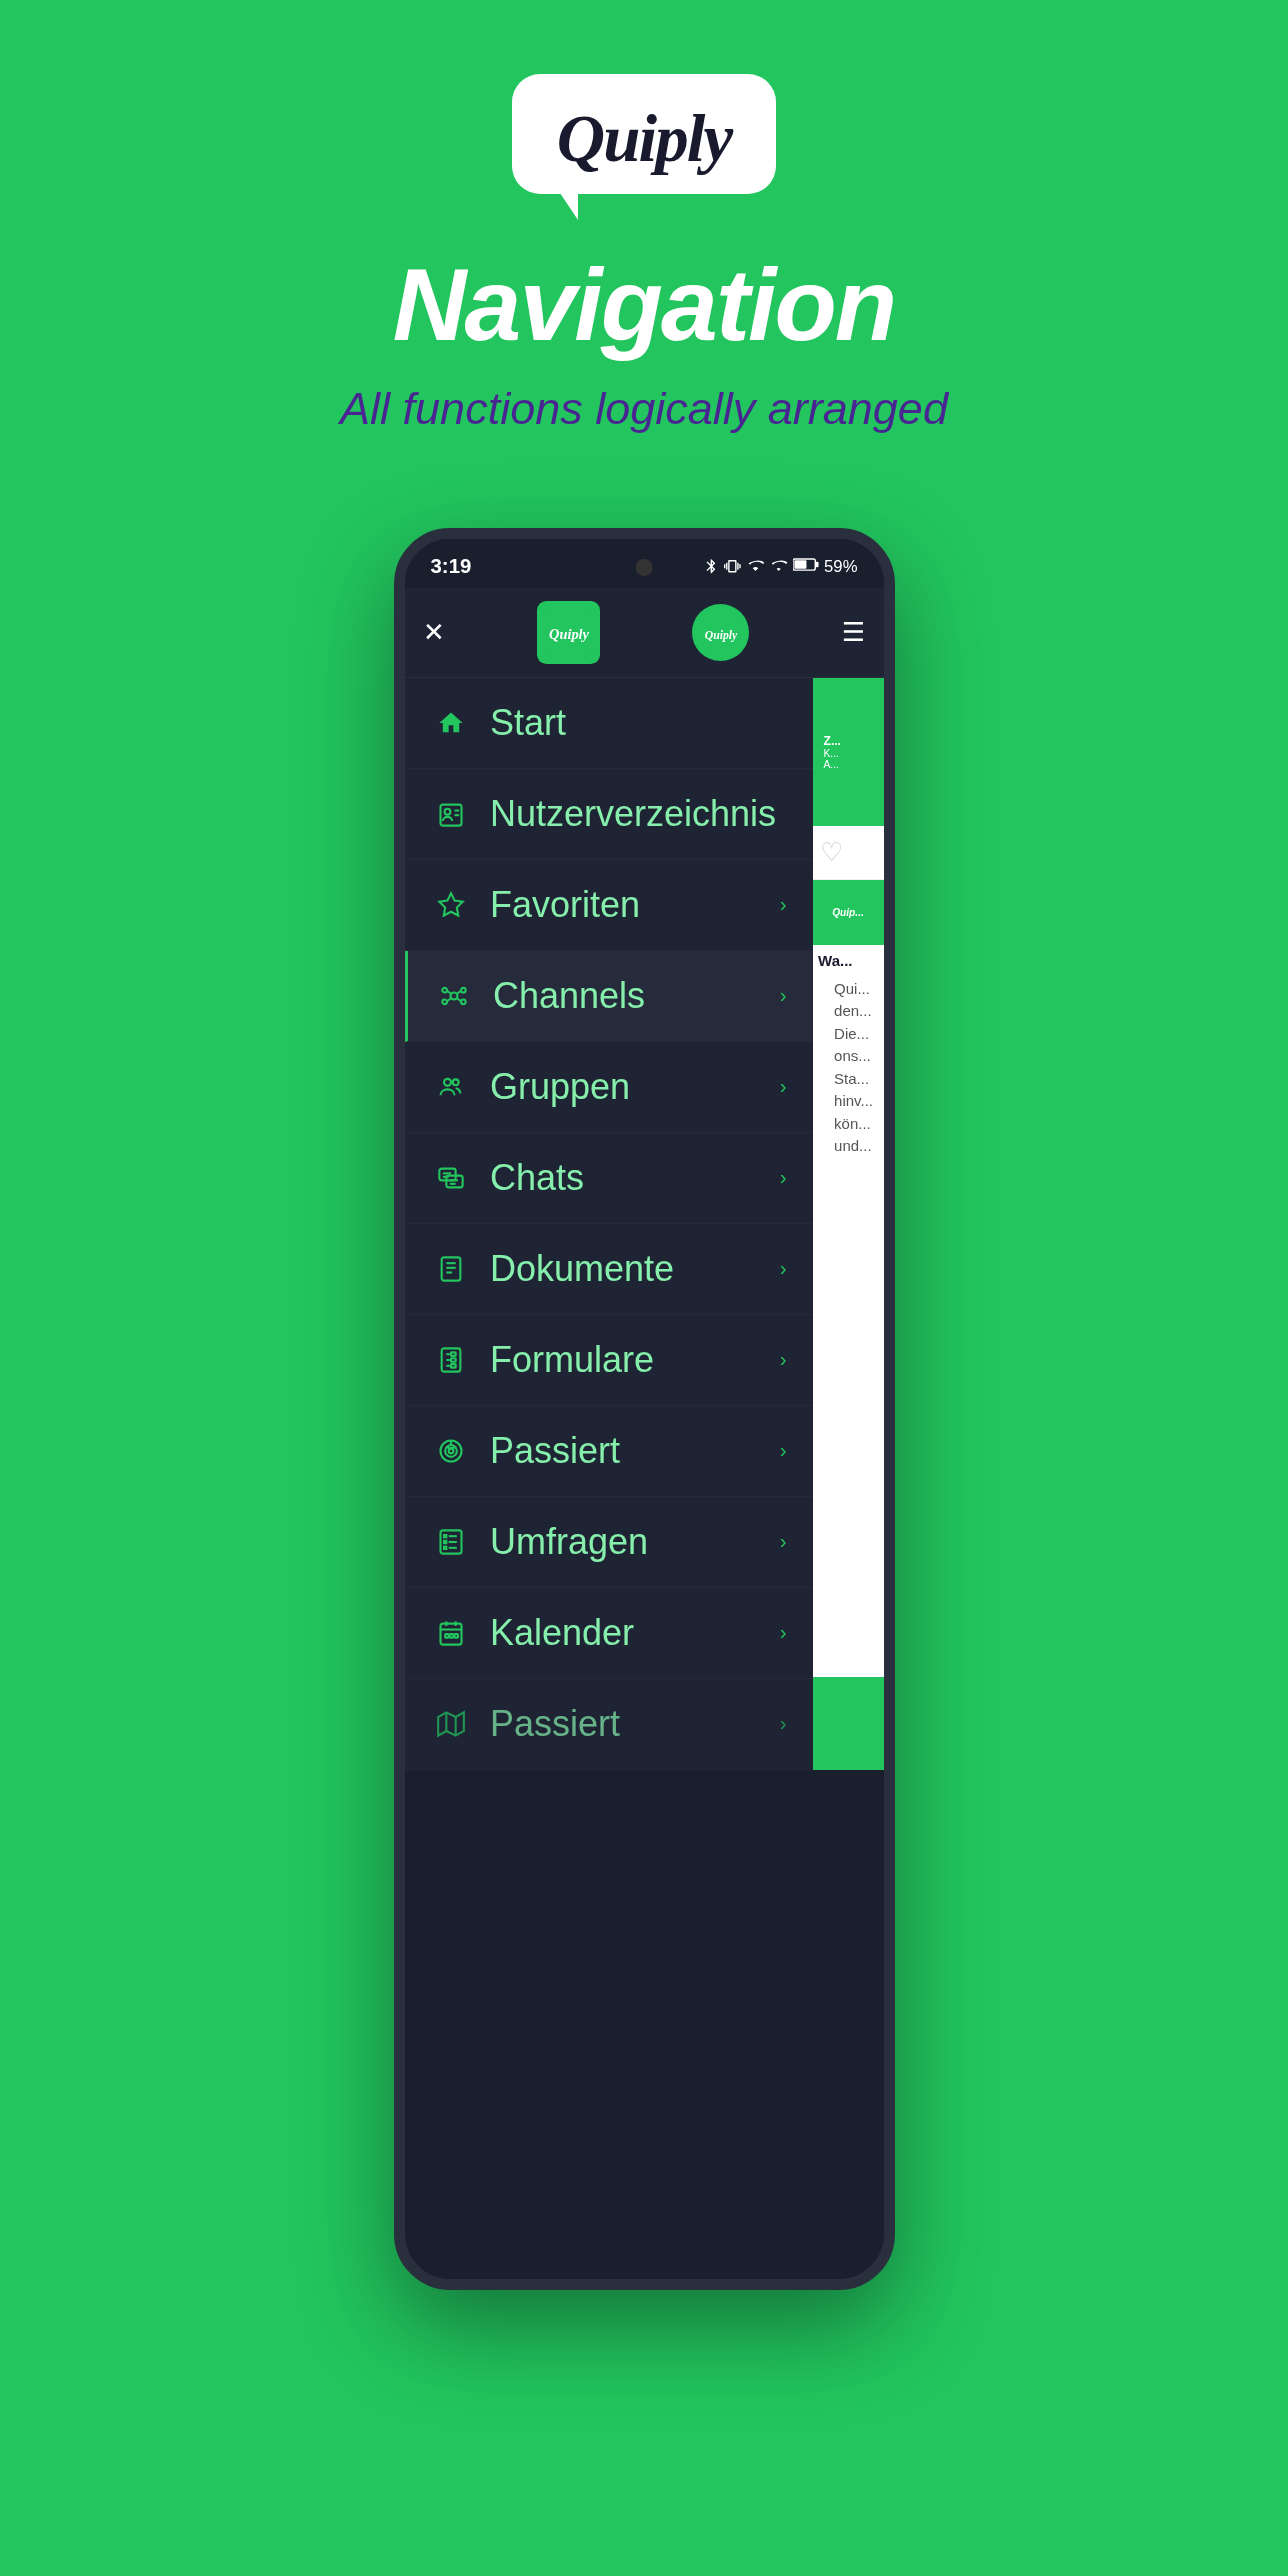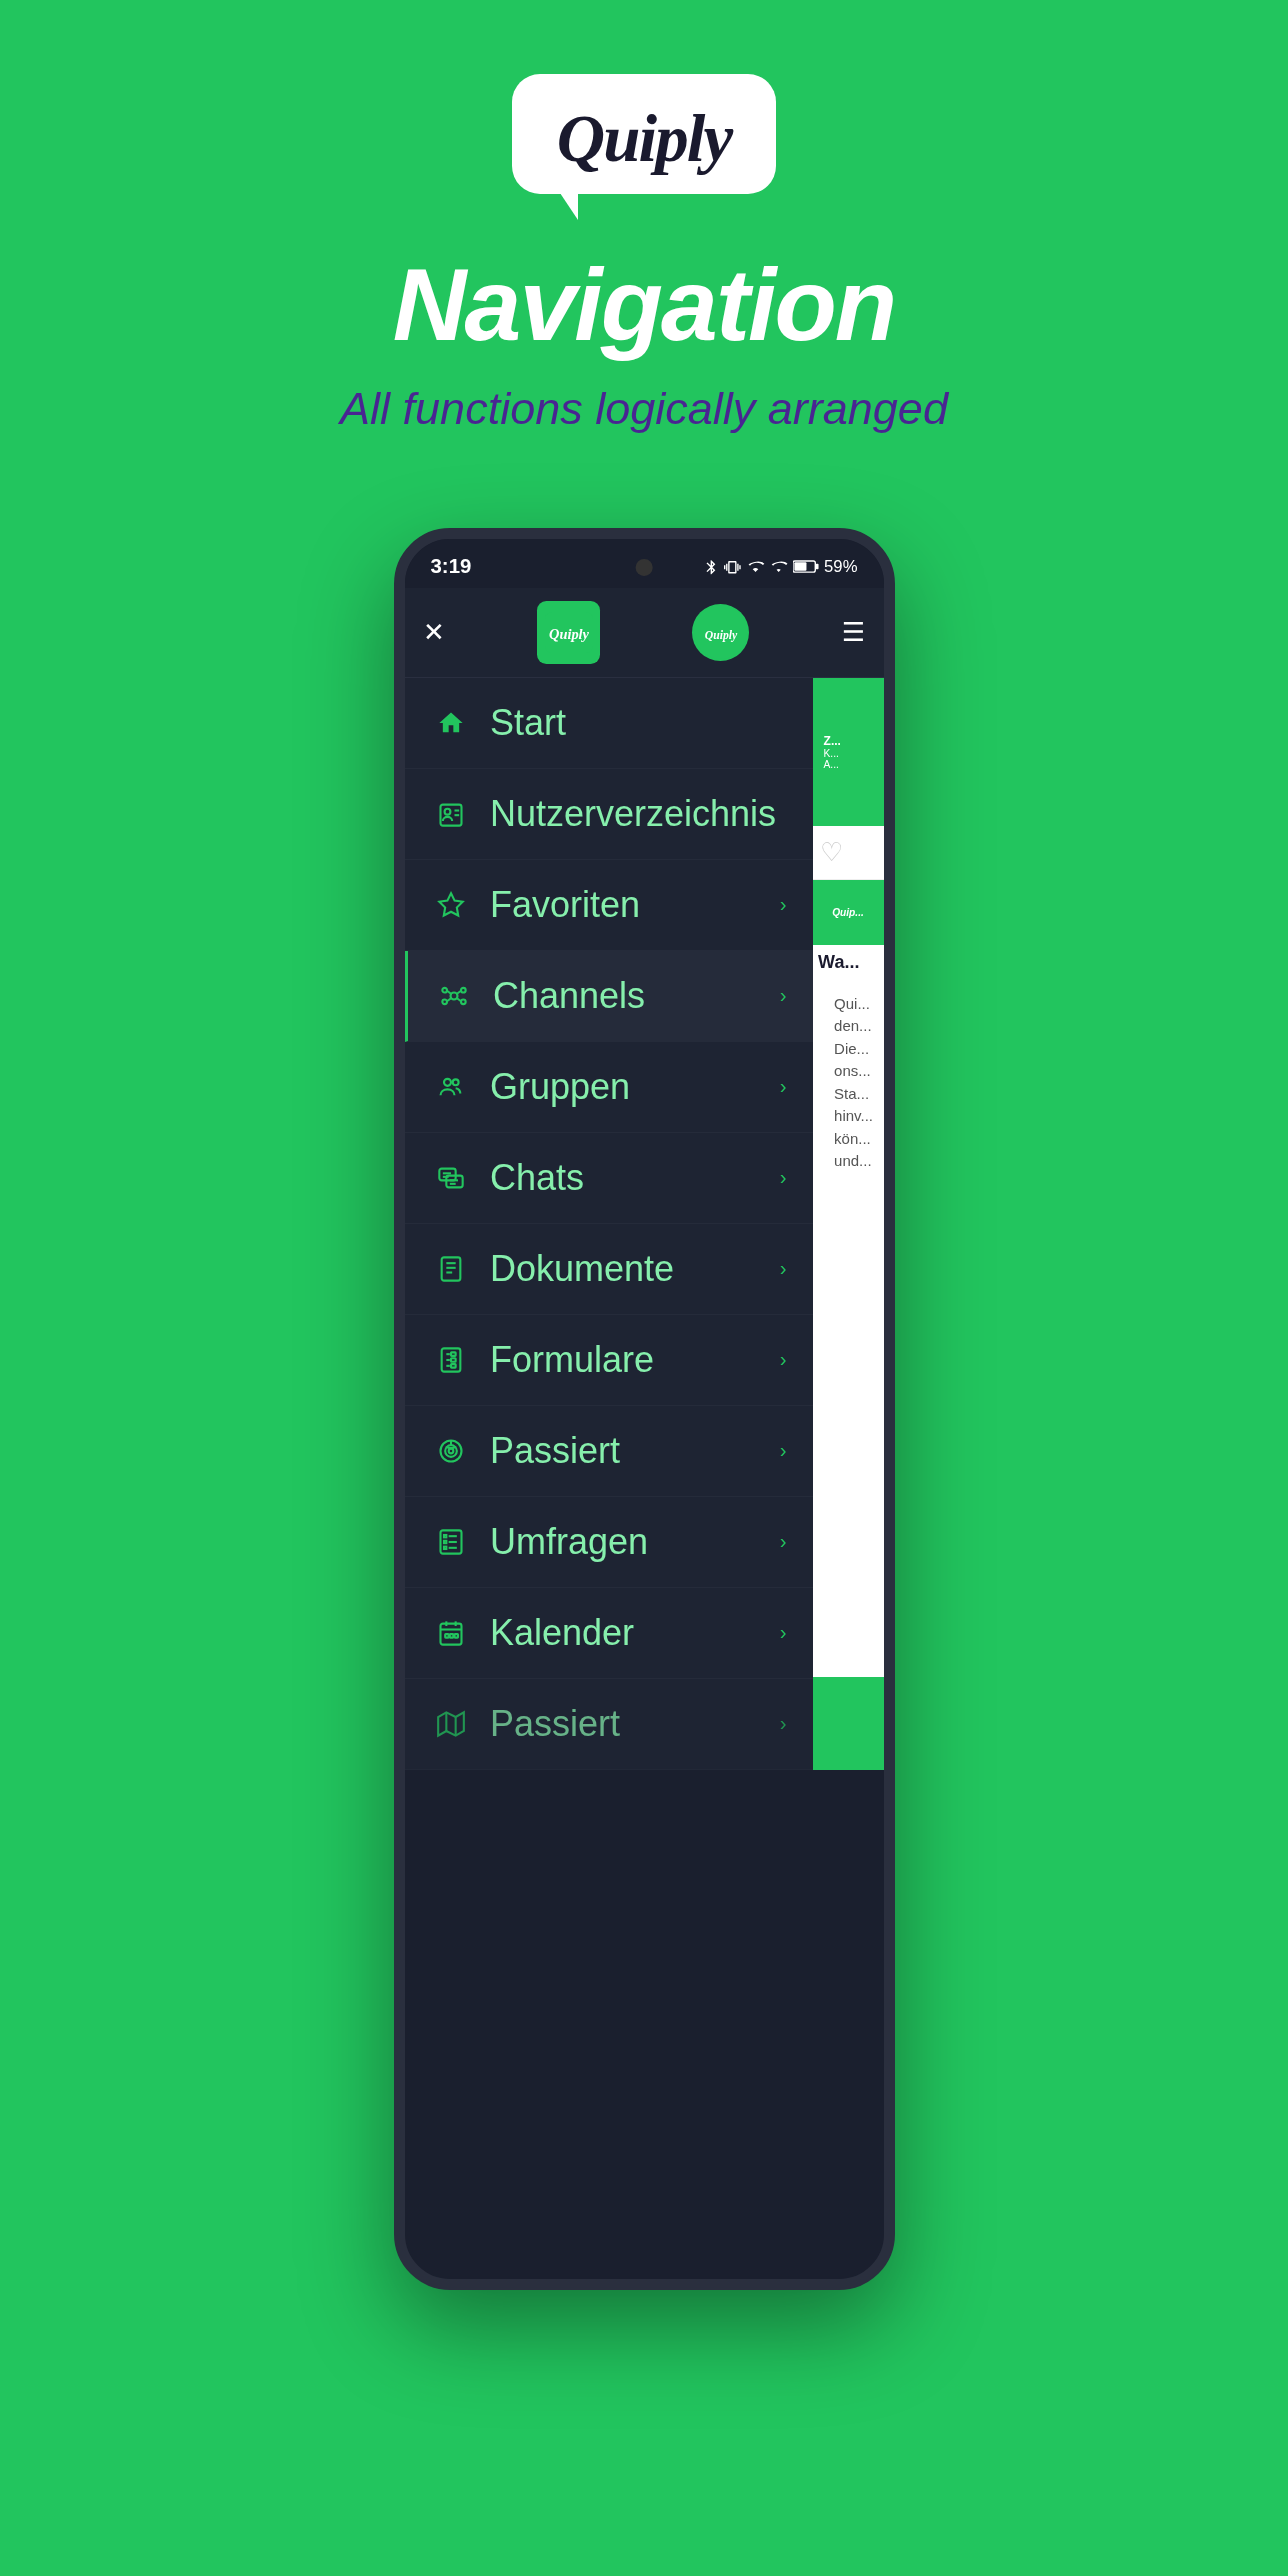--- a/index.html
+++ b/index.html
@@ -112,21 +112,21 @@
       background: #333;
       border-radius: 50%;
       position: absolute;
       left: 50%;
       transform: translateX(-50%);
       top: 20.4px;
     }
 
     .status-icons {
       display: flex;
-      align-items: center;
+      align-items: flex-start;
       gap: 5px;
       color: white;
       font-size: 16.7px;
     }
 
     .battery-text {
       font-size: 16.7px;
       color: white;
     }
 
@@ -457,21 +457,21 @@
 
         <div style="padding:11px 7.4px; border-bottom:0.9px solid #eee;">
           <span style="font-size:26px; color:#ccc;">♡</span>
         </div>
 
         <div style="width:100%; height:65px; background:#22C55E; display:flex; align-items:center; justify-content:center; padding:3.7px;">
           <span style="color:white; font-size:10.2px; font-weight:700; font-style:italic;">Quip...</span>
         </div>
 
         <div style="padding:7.4px 5.6px;">
-          <div style="font-size:18px; font-weight:700; color:#1a1a2e; margin-bottom:20px;">Wa...</div>
+          <div style="font-size:15px; font-weight:700; color:#1a1a2e; margin-bottom:9px;">Wa...</div>
           <div style="font-size:15px; color:#555; line-height:1.5;margin-left:16px;">
             Qui...<br>den...<br>Die...<br>ons...<br>Sta...<br>hinv...<br>kön...<br>und...
           </div>
         </div>
 
         <div style="width:100%; height:93px; background:#22C55E; margin-top:auto;"></div>
       </div>
 
     </div>
   </div>

